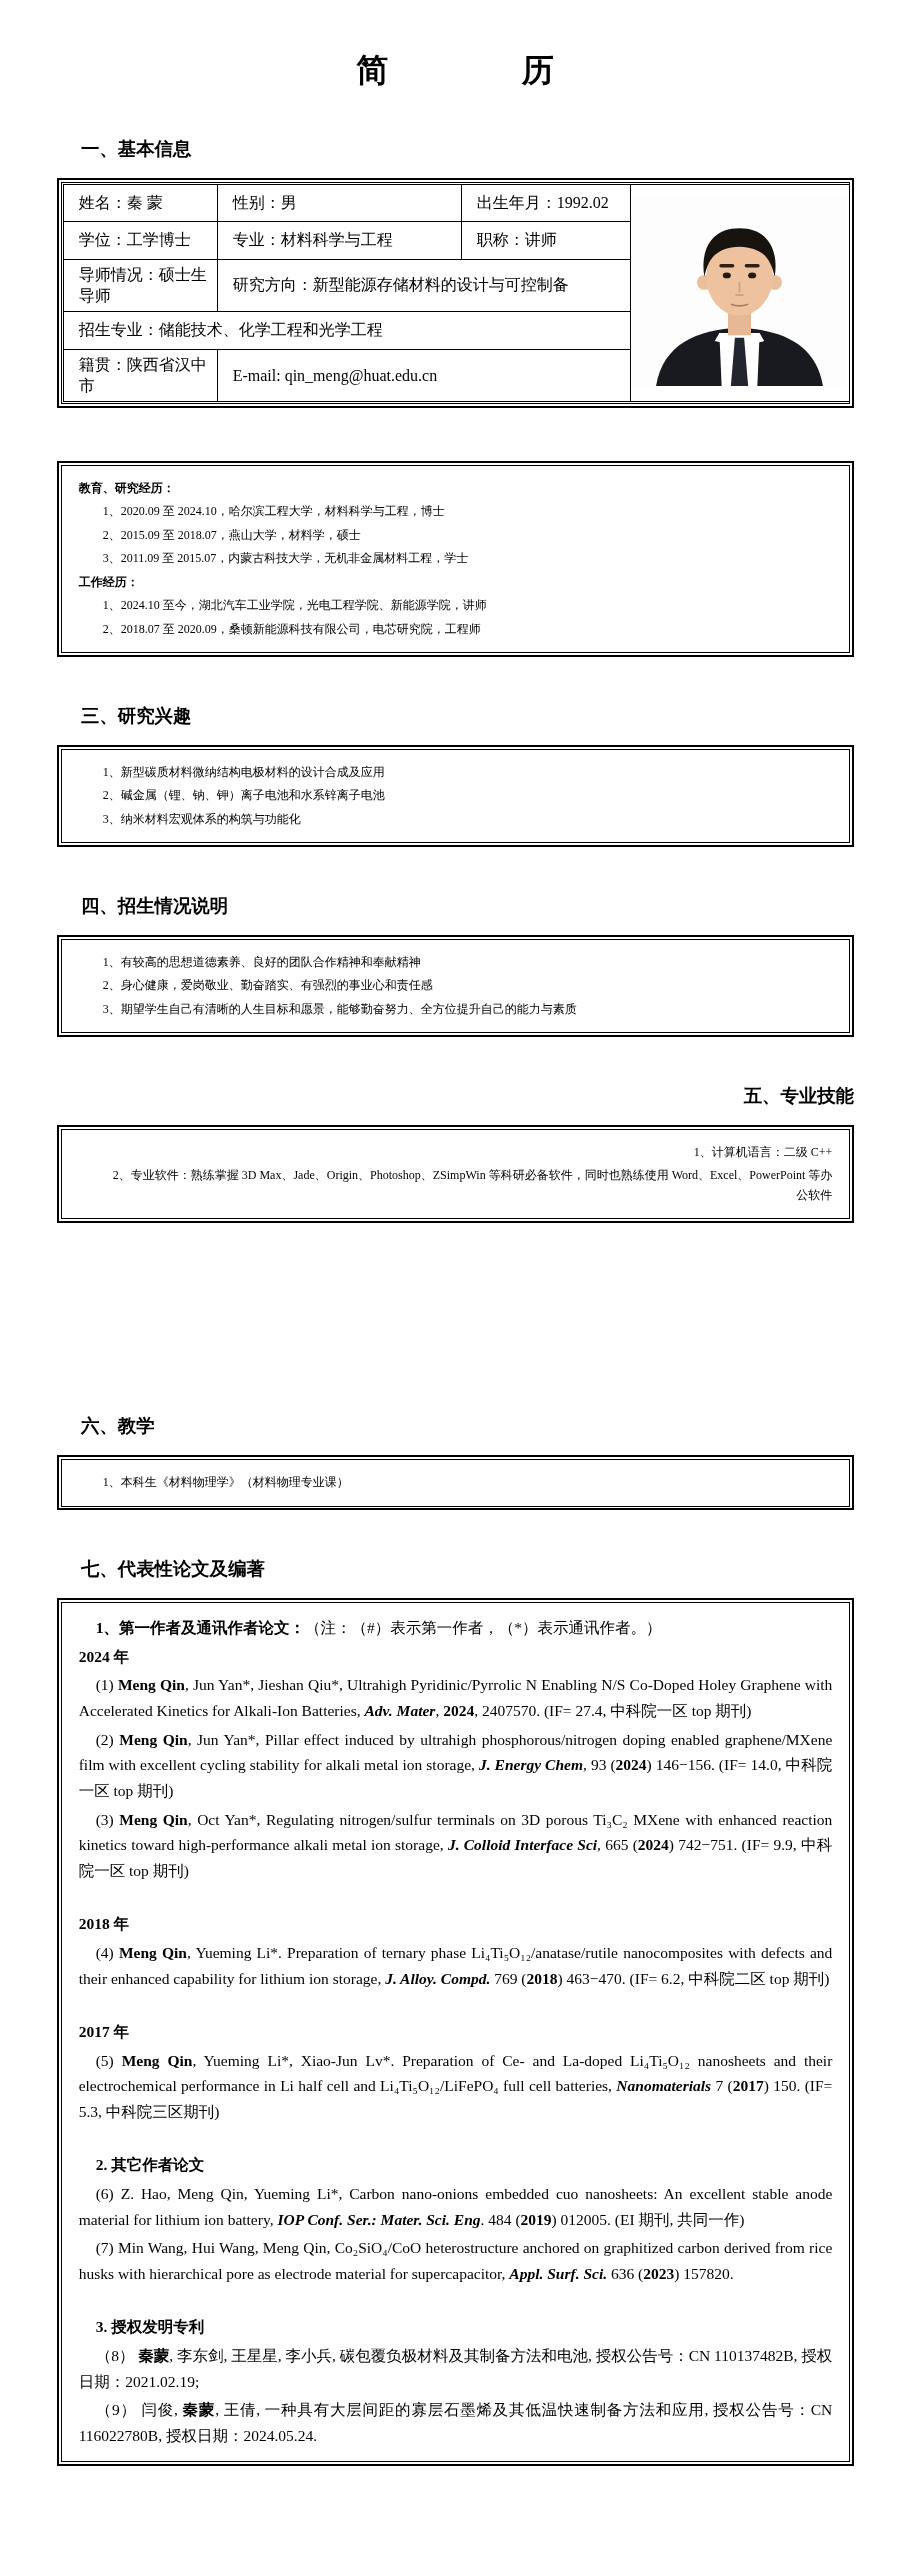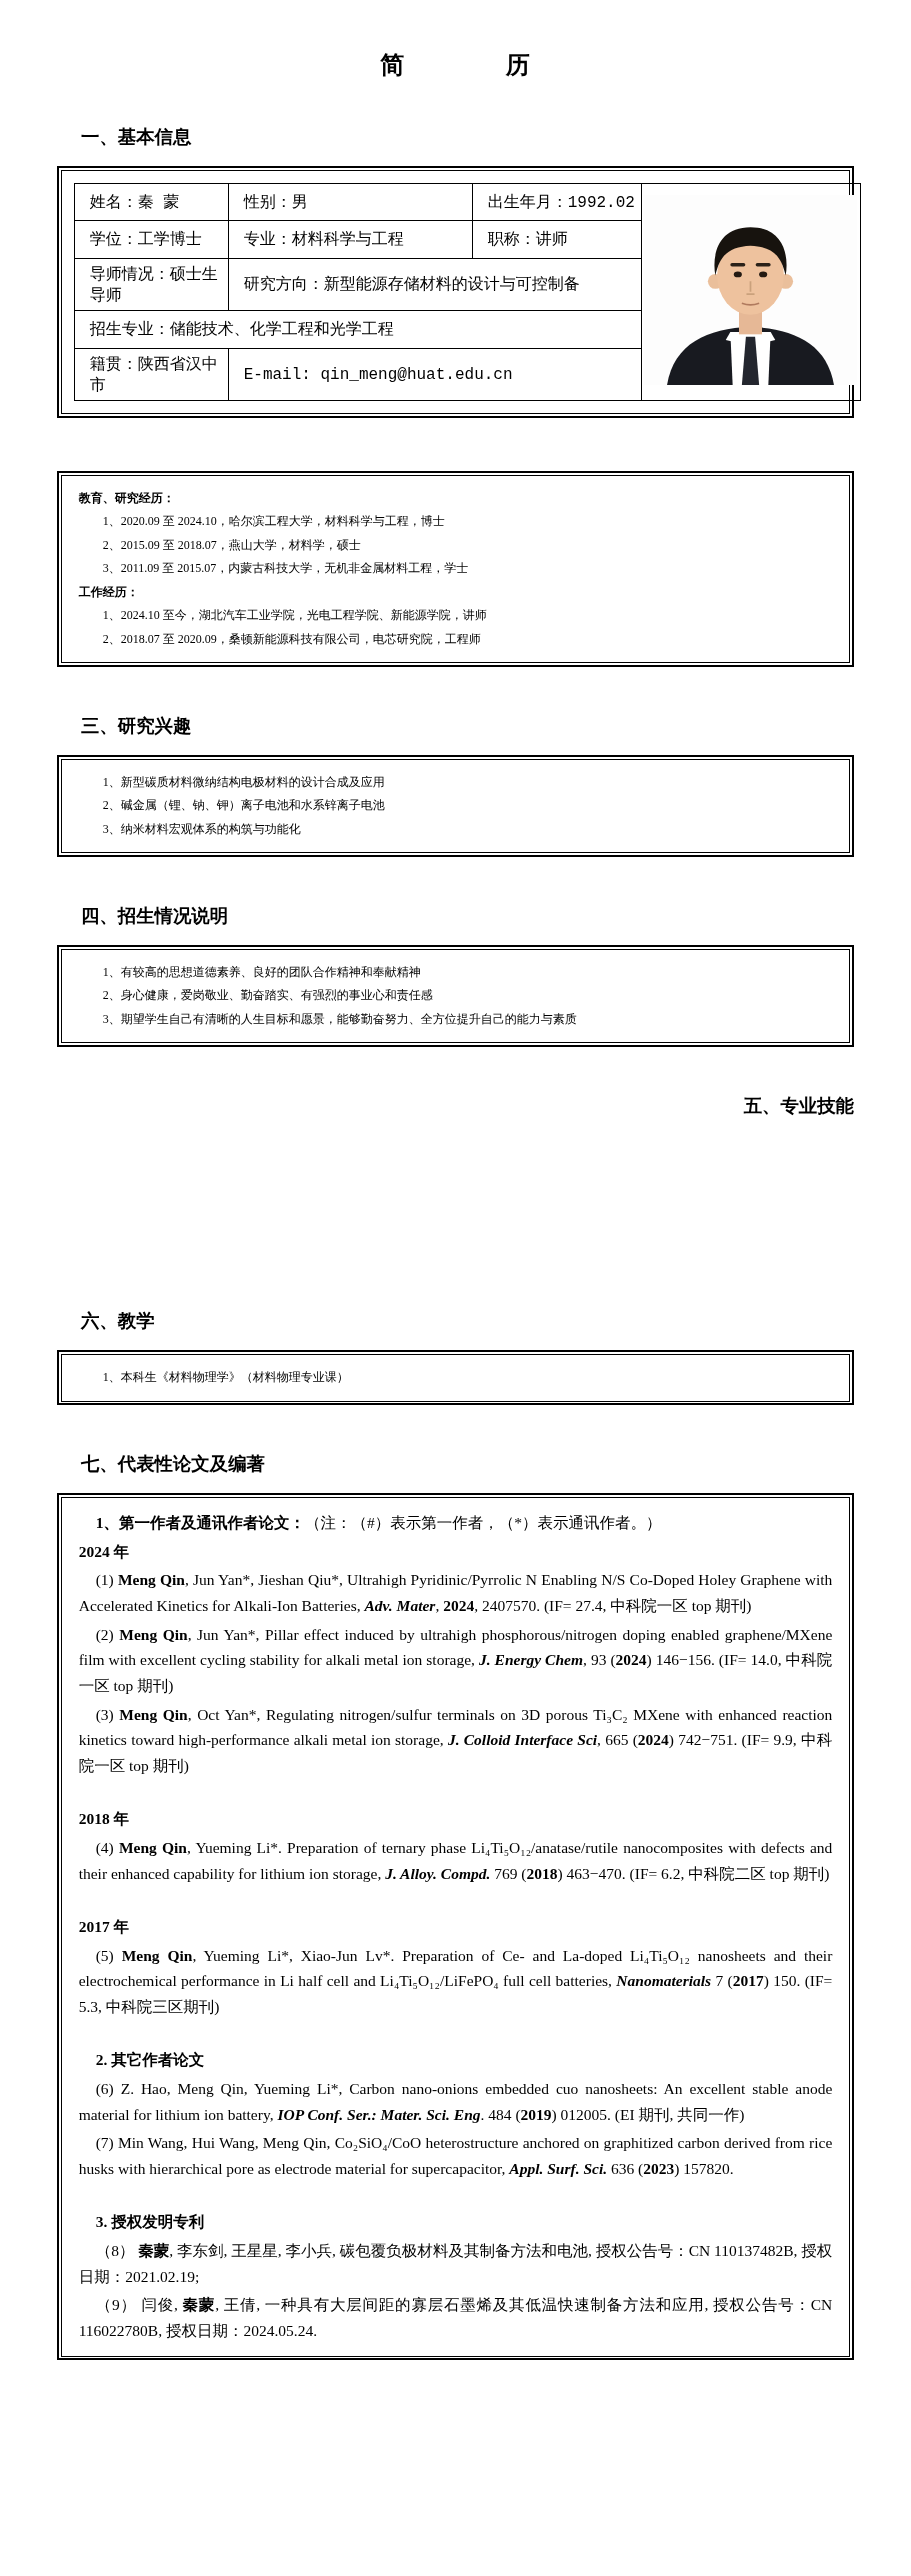--- a/index.html
+++ b/index.html
@@ -3,31 +3,31 @@
 <meta charset="utf-8">
 <style>
   html,body{margin:0;padding:0;background:#ffffff;}
   body{
     width:911px;min-height:2576px;
     font-family:"Liberation Serif","DejaVu Serif",serif;
     color:#000;
   }
   .page{padding:49px 57px 69px 57px;box-sizing:border-box;}
   h1.doc-title{
-    text-align:center;font-size:24px;font-weight:bold;
+    text-align:center;font-size:32px;font-weight:bold;
     white-space:pre;margin:0 0 43px 0;letter-spacing:1.1px;
   }
   h2.sec-heading{font-size:18.4px;font-weight:bold;margin:0 0 17px 24px;}
   .section{margin-bottom:53px;}
   .section.gap-large{margin-bottom:190px;text-align:right;}
   .section.gap-mid{margin-bottom:46px;}
   
   .outer{border:2.3px solid #000;padding:1.7px;}
   .inner{border:1.1px solid #000;padding:9.2px 17px;}
-  .inner.no-pad{padding:12px;font-family:Liberation Mono, monospace;}
+  .inner.no-pad{padding:1px;}
   
   table.info{border-collapse:collapse;width:100%;table-layout:fixed;}
   table.info td{
     border:1.1px solid #000;font-size:16px;
     padding:4.6px 4.6px 4.6px 15px;height:27.6px;vertical-align:middle;
   }
   table.info td.photo-cell{padding:0;vertical-align:middle;text-align:center;}
   
   .box p{font-size:12px;line-height:1.62;margin:4px 0;}
   .box p.item{text-indent:2em;}
@@ -138,20 +138,26 @@
       <div class="inner box">
         <p class="item">1、有较高的思想道德素养、良好的团队合作精神和奉献精神</p>
         <p class="item">2、身心健康，爱岗敬业、勤奋踏实、有强烈的事业心和责任感</p>
         <p class="item">3、期望学生自己有清晰的人生目标和愿景，能够勤奋努力、全方位提升自己的能力与素质</p>
       </div>
     </div>
   </div>
 
   <div class="section gap-large">
     <h2 class="sec-heading">五、专业技能</h2>
+    <div class="outer">
+      <div class="inner box">
+        <p class="item">1、计算机语言：二级 C++</p>
+        <p class="item">2、专业软件：熟练掌握 3D Max、Jade、Origin、Photoshop、ZSimpWin 等科研必备软件，同时也熟练使用 Word、Excel、PowerPoint 等办公软件</p>
+      </div>
+    </div>
   </div>
 
   <div class="section gap-mid">
     <h2 class="sec-heading">六、教学</h2>
     <div class="outer">
       <div class="inner box">
         <p class="item">1、本科生《材料物理学》（材料物理专业课）</p>
       </div>
     </div>
   </div>

